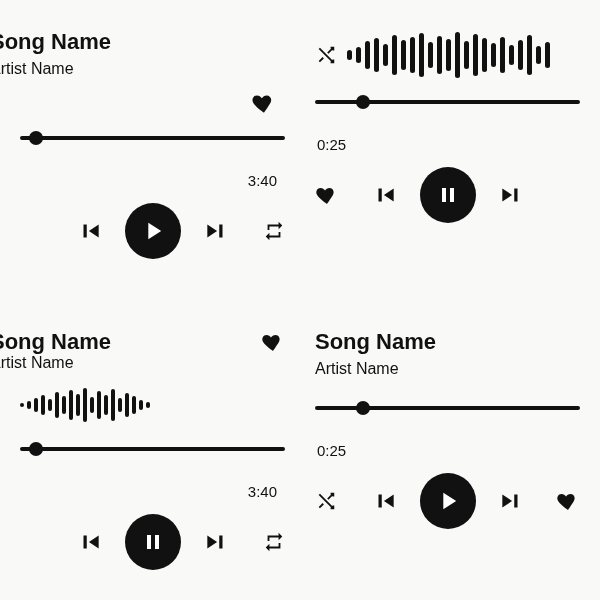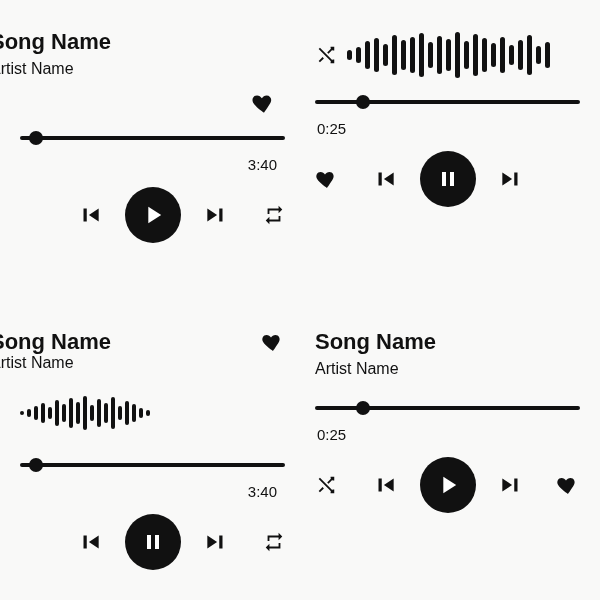--- a/index.html
+++ b/index.html
@@ -64,21 +64,21 @@
     width: 14px;
     height: 14px;
     background: #111;
     border-radius: 50%;
     transform: translate(-50%, -50%);
   }
   .time-row {
     display: flex;
     font-size: 15px;
     font-weight: 500;
-    margin-top: 2px;
+    margin-top: 18px;
   }
   .time-right { justify-content: flex-end; padding-right: 8px; }
   .time-left { justify-content: flex-start; padding-left: 2px; }
   .controls {
     display: flex;
     align-items: center;
     justify-content: center;
     gap: 22px;
     margin-top: 8px;
     position: relative;

